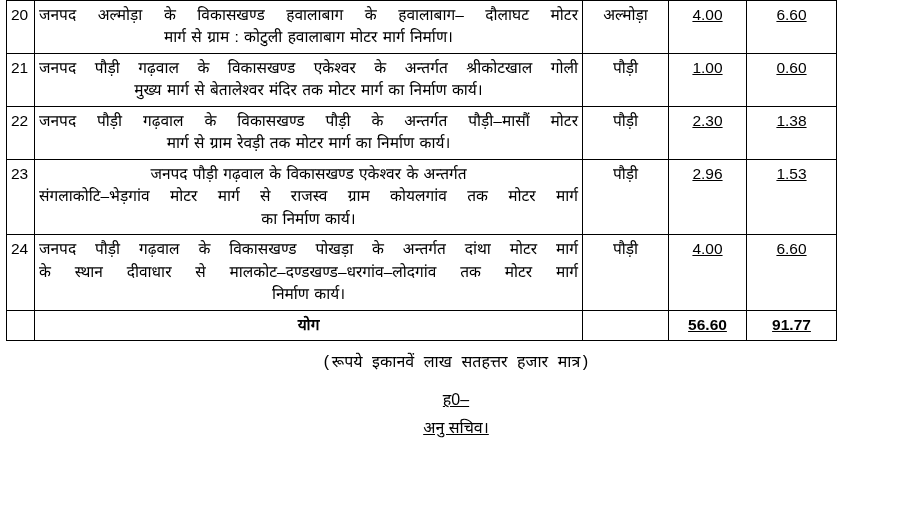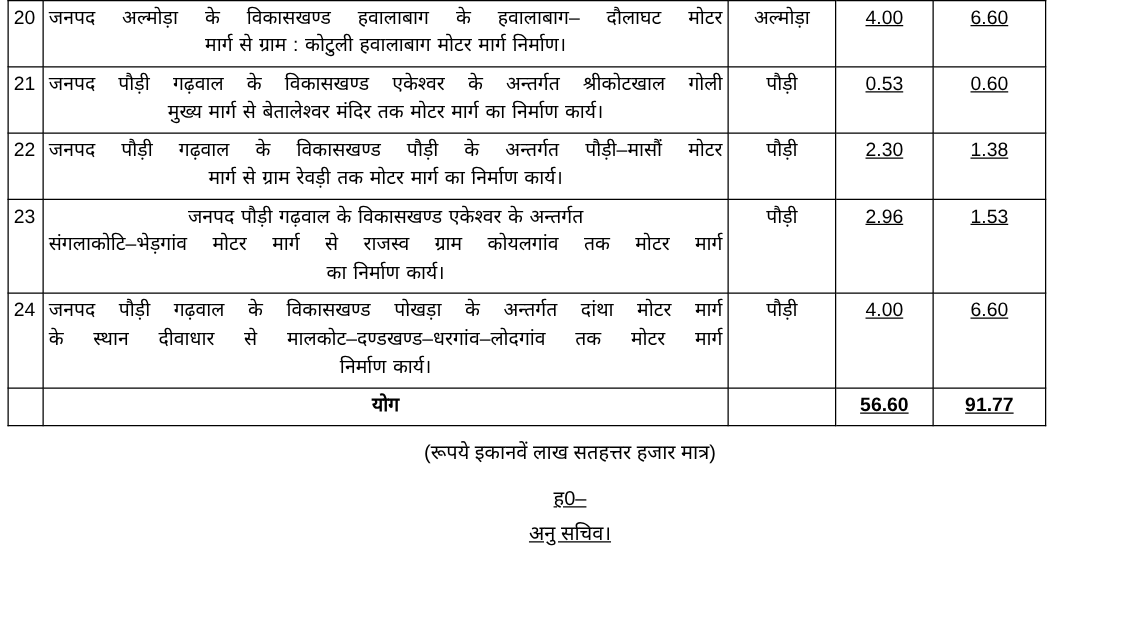--- a/index.html
+++ b/index.html
@@ -78,20 +78,21 @@
     width: 830px;
     margin-left: 6px;
     text-align: center;
     font-size: 15.5px;
   }
   .words {
     margin-top: 9px;
     text-align: center;
     padding-left: 70px;
     font-size: 16px;
+    font-family: Liberation Mono, monospace;
   }
   .sig-block {
     margin-top: 14px;
     text-align: center;
     padding-left: 70px;
     line-height: 1.75;
     font-size: 16px;
   }
   .sig-line {
     display: block;
@@ -122,21 +123,21 @@
         <td class="num">4.00</td>
         <td class="num">6.60</td>
       </tr>
       <tr>
         <td class="sn">21</td>
         <td class="desc">
           <span class="ln just">जनपद पौड़ी गढ़वाल के विकासखण्ड एकेश्वर के अन्तर्गत श्रीकोटखाल गोली</span>
           <span class="ln ctr">मुख्य मार्ग से बेतालेश्वर मंदिर तक मोटर मार्ग का निर्माण कार्य।</span>
         </td>
         <td class="dist">पौड़ी</td>
-        <td class="num">0.53</td>
+        <td class="num">1.00</td>
         <td class="num">0.60</td>
       </tr>
       <tr>
         <td class="sn">22</td>
         <td class="desc">
           <span class="ln just">जनपद पौड़ी गढ़वाल के विकासखण्ड पौड़ी के अन्तर्गत पौड़ी–मासौं मोटर</span>
           <span class="ln ctr">मार्ग से ग्राम रेवड़ी तक मोटर मार्ग का निर्माण कार्य।</span>
         </td>
         <td class="dist">पौड़ी</td>
         <td class="num">2.30</td>

